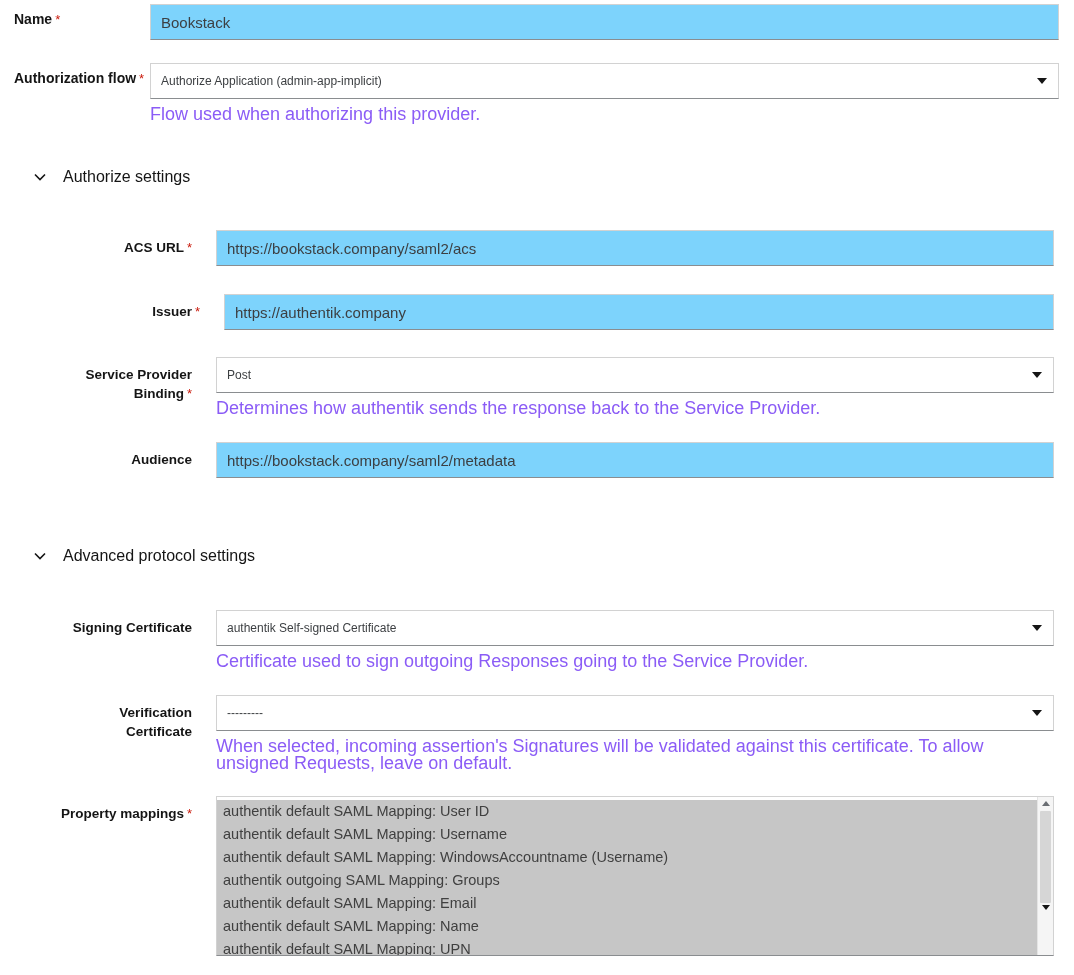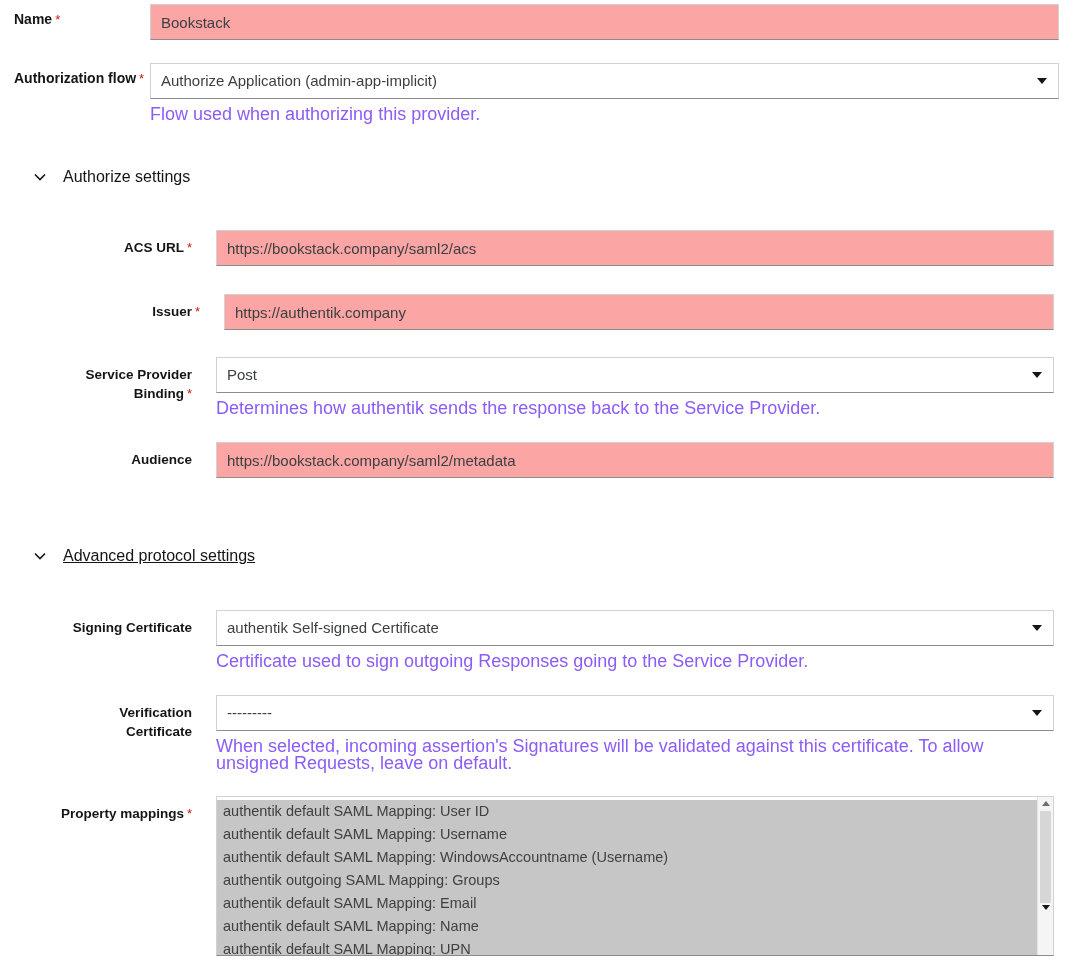--- a/index.html
+++ b/index.html
@@ -52,42 +52,42 @@
   }
 
   
   .text-input {
     box-sizing: border-box;
     width: 100%;
     height: 36px;
     padding: 6px 10px;
     border: 1px solid #d2d2d2;
     border-bottom: 1px solid #8a8d90;
-    background: #fca5a5;
+    background: #7dd3fc;
     font-family: "Liberation Sans", sans-serif;
     font-size: 15px;
     color: #3c3f42;
     outline: none;
     display: block;
   }
 
   .select-wrap {
     position: relative;
     width: 100%;
   }
   .select-input {
     box-sizing: border-box;
     width: 100%;
     height: 36px;
     padding: 6px 30px 6px 10px;
     border: 1px solid #d2d2d2;
     border-bottom: 1px solid #8a8d90;
     background: #ffffff;
     font-family: "Liberation Sans", sans-serif;
-    font-size: 15px;
+    font-size: 12px;
     color: #3c3f42;
     line-height: 22px;
     white-space: nowrap;
     overflow: hidden;
     text-overflow: ellipsis;
   }
   .caret {
     position: absolute;
     right: 12px;
     top: 50%;
@@ -288,21 +288,21 @@
 
   <div class="row-inner" style="margin-top:25px; padding-left:52px; padding-right:5px;">
     <div class="label">
       <span>Audience</span>
     </div>
     <div class="field">
       <input class="text-input" type="text" value="https://bookstack.company/saml2/metadata" style="">
     </div>
   </div>
 
-  <div class="section-header" style="margin-top:66px;text-decoration:underline;">
+  <div class="section-header" style="margin-top:66px;">
     <span class="chev">
       <svg width="12" height="8" viewBox="0 0 12 8" aria-hidden="true">
           <path d="M1 1.5 L6 6.5 L11 1.5" fill="none" stroke="#151515" stroke-width="1.6"></path>
         </svg>
     </span>
     <span class="sec-title">Advanced protocol settings</span>
   </div>
 
   <div class="row-inner" style="margin-top:42px; padding-left:52px; padding-right:5px;">
     <div class="label">

